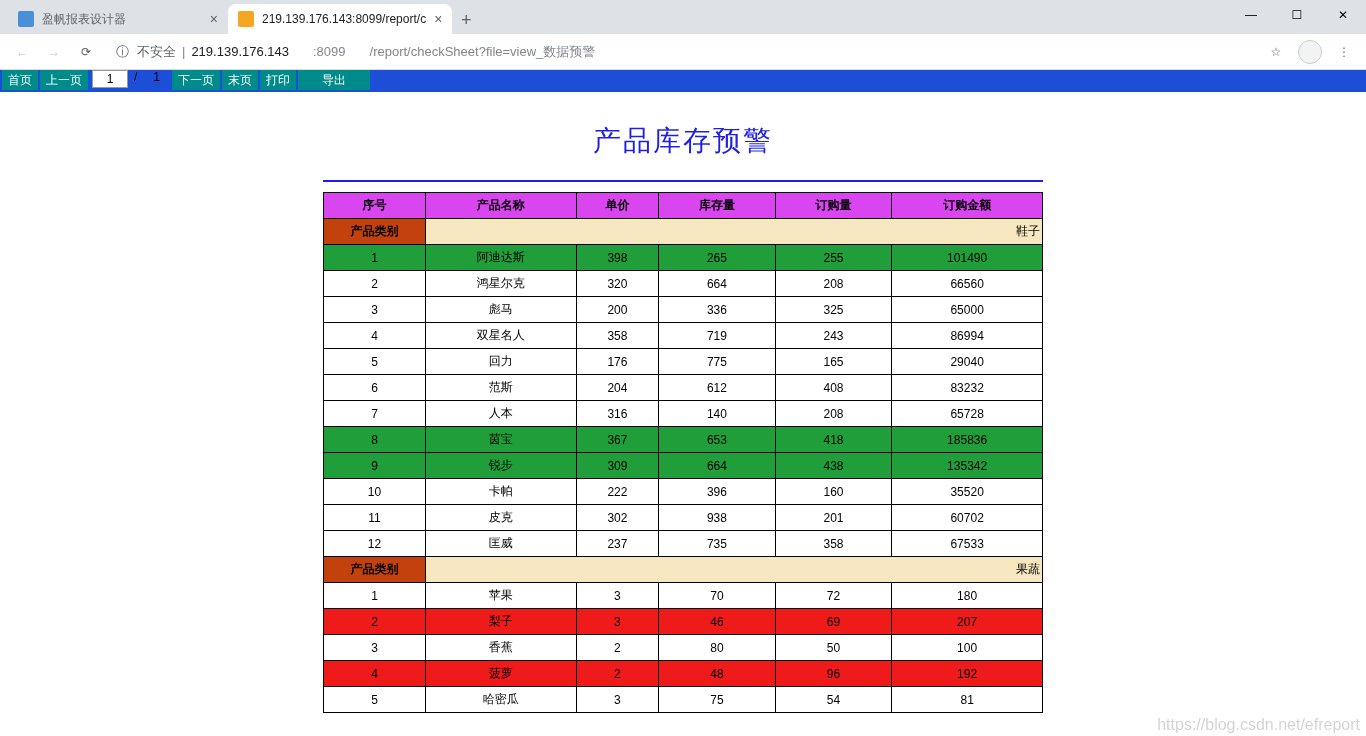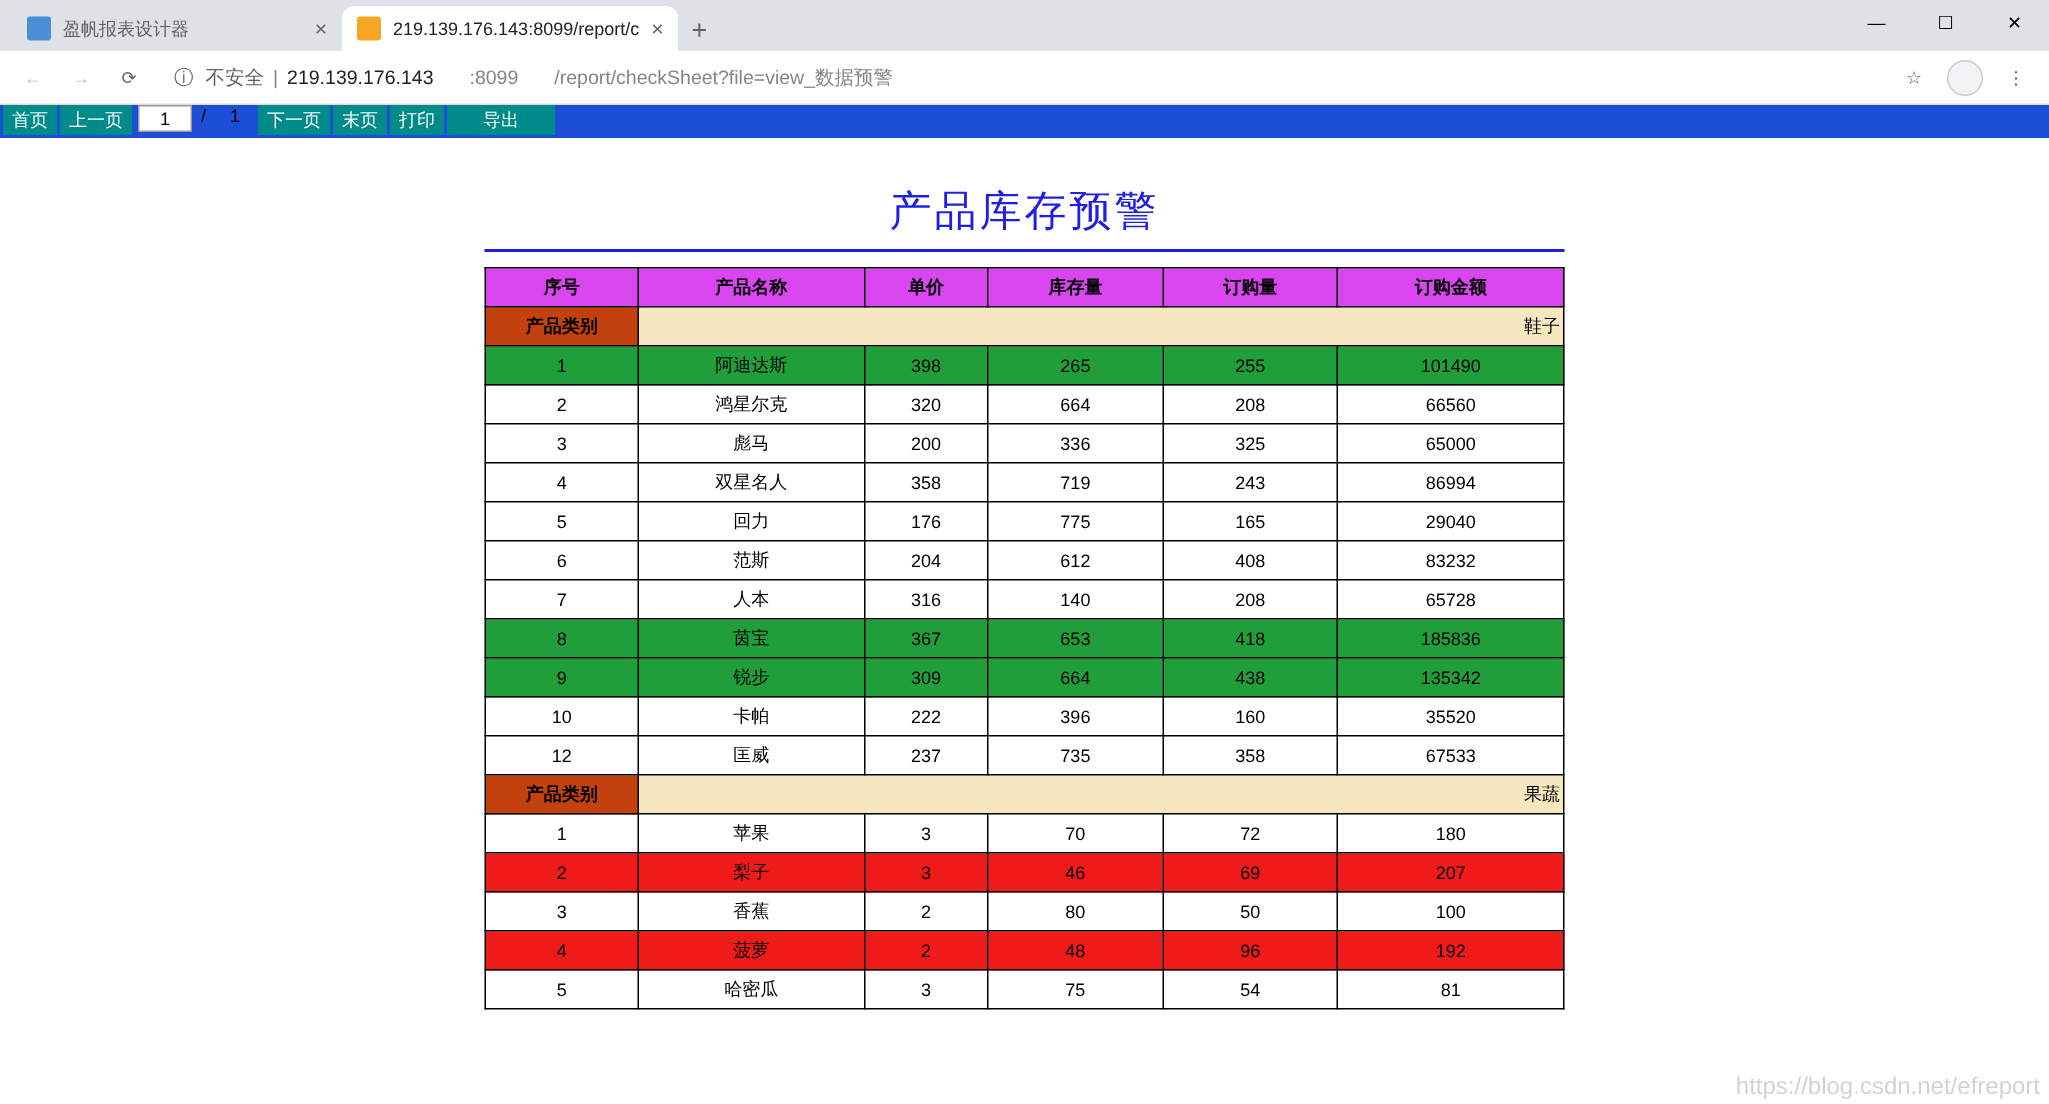--- a/index.html
+++ b/index.html
@@ -33,21 +33,21 @@
 .report-toolbar { display:flex; align-items:flex-start; height:22px; background:#1d4ed8; padding-left:2px; gap:2px; font-size:12px; }
 .tb-btn { background:#008b8b; color:#fff; padding:2px 6px; border:none; cursor:pointer; font-size:12px; line-height:16px; height:20px; }
 .tb-btn.wide { padding:2px 24px; }
 .page-input { width:36px; height:18px; text-align:center; border:1px solid #999; font-size:12px; margin-left:2px; }
 .page-total { padding:0 10px; color:#000; }
 .slash { padding:0 4px; }
 
 
 .report-wrap { display:flex; justify-content:center; padding-top:20px; height:calc(100vh - 92px); overflow-y:auto; }
 .report-inner { width:720px; }
-.report-title { font-family:"SimSun","宋体",serif; font-size:28px; color:#1e1ee6; text-align:center; padding:10px 0 6px; font-weight:normal; letter-spacing:2px; }
+.report-title { font-family:"SimSun","宋体",serif; font-size:28px; color:#1e1ee6; text-align:center; padding:10px 0 20px; font-weight:normal; letter-spacing:2px; }
 .title-rule { border:none; border-top:2px solid #1e1ee6; margin-bottom:10px; }
 
 table.rpt { width:100%; border-collapse:collapse; }
 table.rpt th, table.rpt td { border:1px solid #000; text-align:center; font-size:12px; padding:4px 2px; height:26px; }
 table.rpt th { background:#d946ef; font-weight:bold; }
 .cat-row td.cat-label { background:#c2410c; font-weight:bold; width:102px; }
 .cat-row td.cat-value { background:#f6e7bf; text-align:right; padding-left:4px; }
 tr.green td { background:#1f9e3a; color:#000; }
 tr.red td { background:#ef1a1a; color:#000; }
 
@@ -201,20 +201,28 @@
           </tr>
           <tr>
             <td>10</td>
             <td>卡帕</td>
             <td>222</td>
             <td>396</td>
             <td>160</td>
             <td>35520</td>
           </tr>
           <tr>
+            <td>11</td>
+            <td>皮克</td>
+            <td>302</td>
+            <td>938</td>
+            <td>201</td>
+            <td>60702</td>
+          </tr>
+          <tr>
             <td>12</td>
             <td>匡威</td>
             <td>237</td>
             <td>735</td>
             <td>358</td>
             <td>67533</td>
           </tr>
           <tr class="cat-row">
             <td class="cat-label">产品类别</td>
             <td class="cat-value" colspan="5">果蔬</td>

